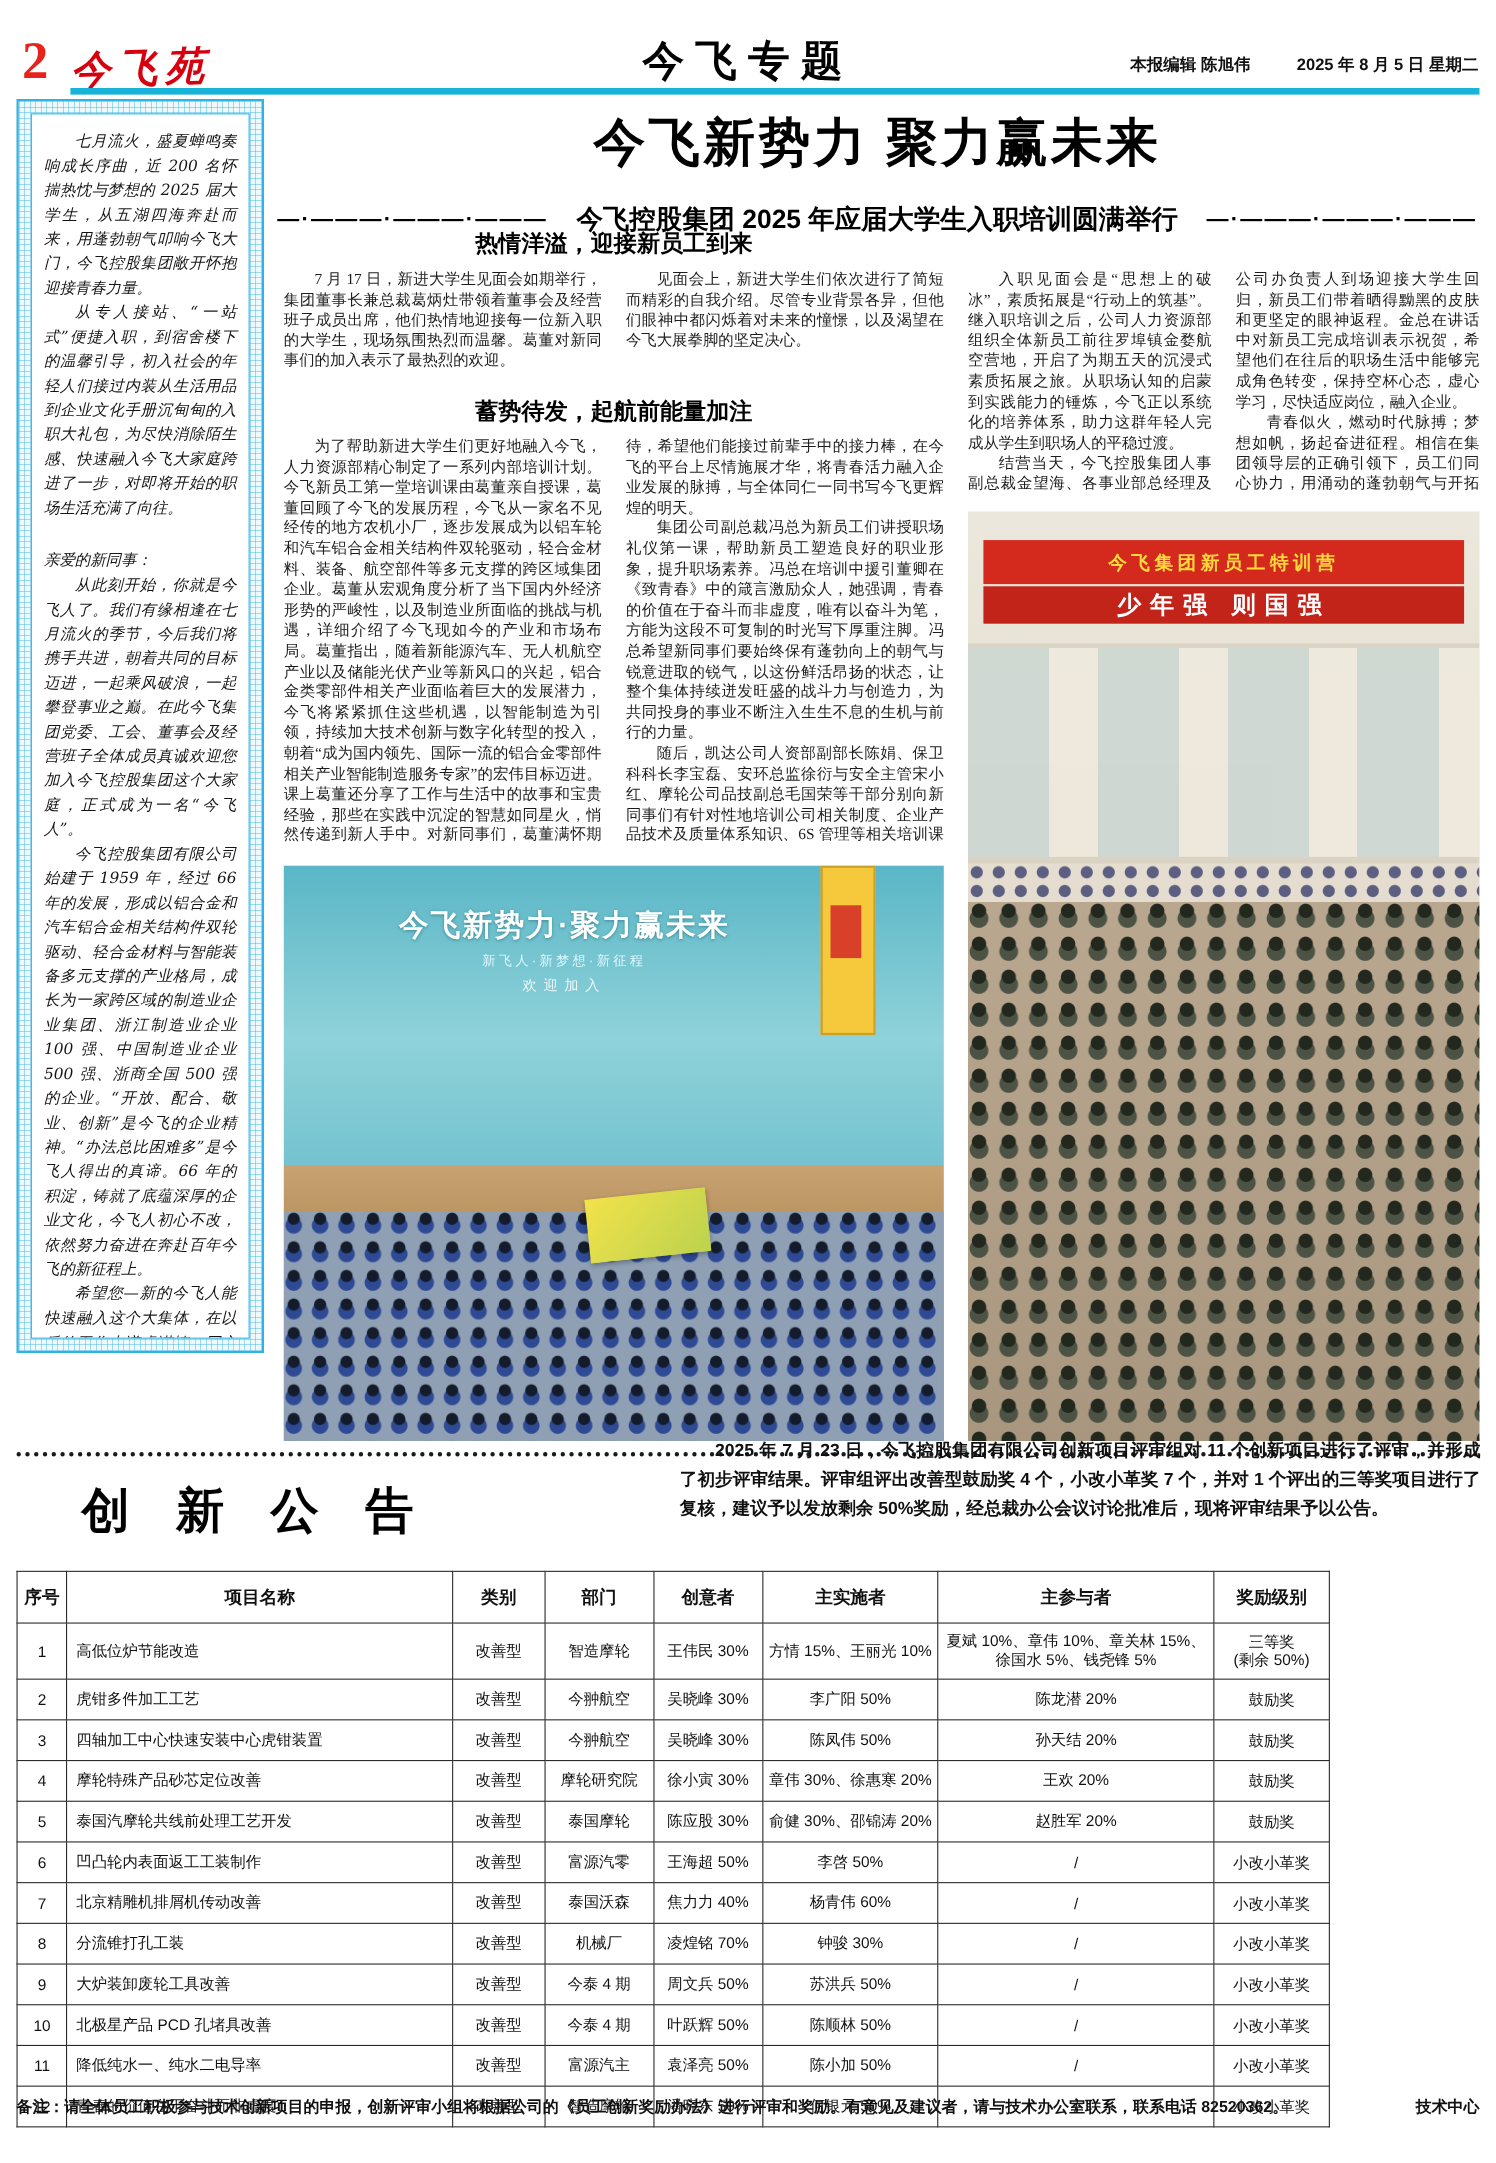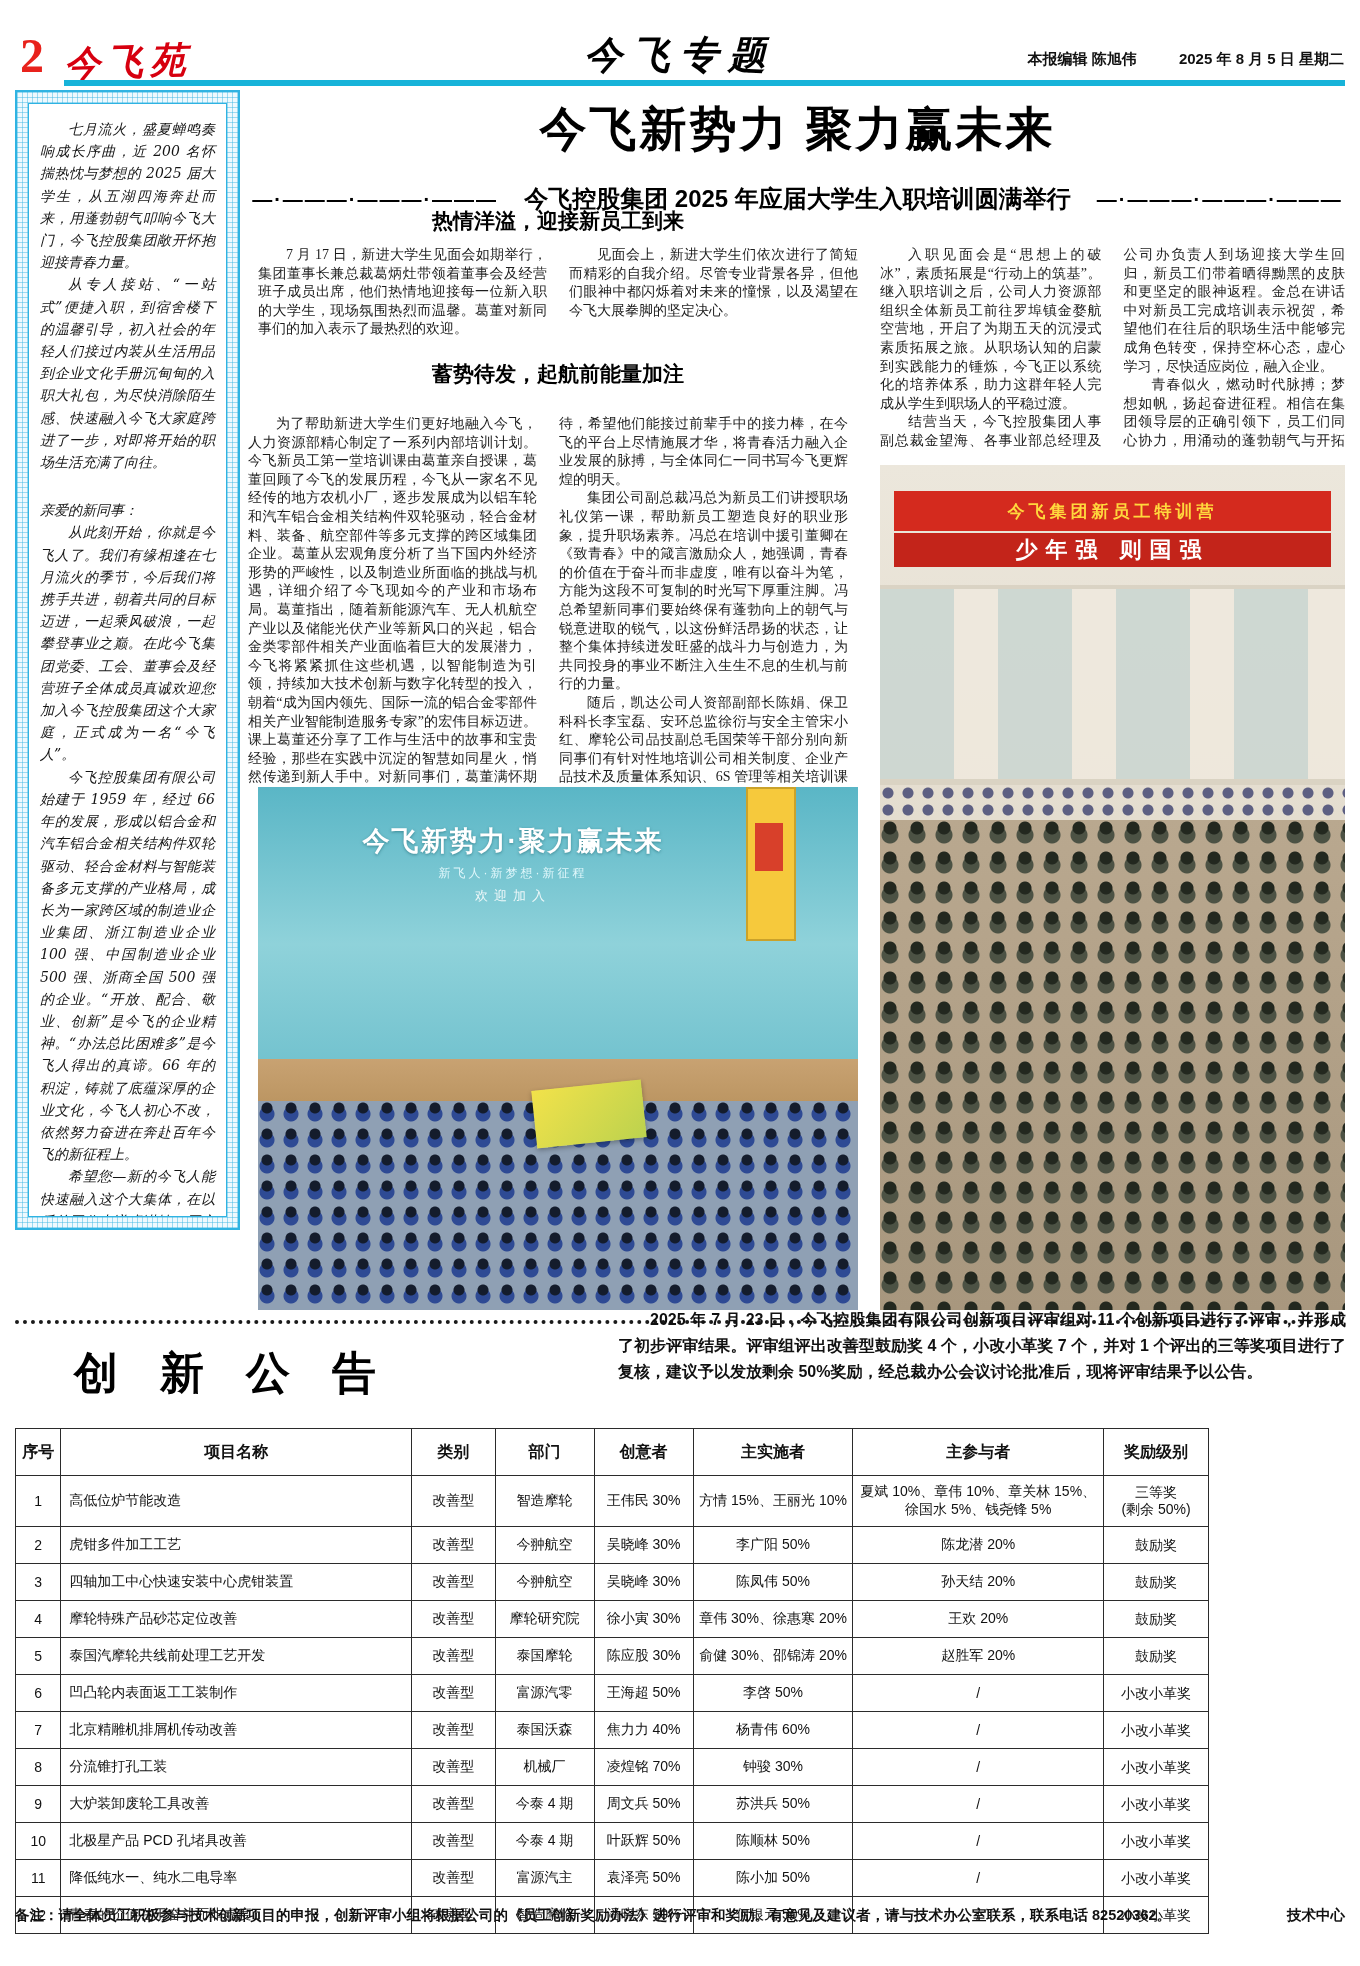--- a/index.html
+++ b/index.html
@@ -4,21 +4,21 @@
 <style>
   html,body{margin:0;padding:0;background:#ffffff;}
   .page{position:relative;width:1360px;height:1966px;background:#fff;overflow:hidden;
         font-family:"Liberation Sans",sans-serif;color:#1b1b1b;}
   .abs{position:absolute;}
 
   
   .pagenum{left:20px;top:28px;font-size:48px;font-weight:900;color:#e8221c;font-family:"Liberation Serif",serif;}
   .masthead{left:64px;top:38px;font-size:36px;font-weight:700;font-style:italic;color:#d7000f;
             font-family:"DejaVu Serif",serif;letter-spacing:7px;transform:rotate(-2deg);}
-  .section-title{left:0;right:0;top:30px;text-align:center;font-size:38px;font-weight:900;letter-spacing:10px;color:#000;font-style:italic;}
+  .section-title{left:0;right:0;top:30px;text-align:center;font-size:38px;font-weight:900;letter-spacing:10px;color:#000;}
   .header-meta{right:16px;top:50px;font-size:15px;font-weight:700;color:#111;}
   .header-meta span{margin-left:38px;}
   .cyan-rule{left:64px;top:80px;width:1281px;height:6px;background:#17b3d9;}
 
   
   .sidebox{left:15px;top:90px;width:225px;height:1140px;
      background-color:#eef9fe;
      background-image:repeating-linear-gradient(0deg,rgba(55,180,226,.45) 0 1px,transparent 1px 5px),
                       repeating-linear-gradient(90deg,rgba(55,180,226,.45) 0 1px,transparent 1px 5px);
      border:2px solid #2fb3e2;box-sizing:border-box;}
@@ -129,21 +129,21 @@
     <span class="deco-dash">—·———·———·———</span>
   </div>
 
   <div class="abs sec-heading" style="left:258px;top:207px;width:600px;">热情洋溢，迎接新员工到来</div>
   <div class="abs colwrap" style="left:258px;top:246px;width:600px;height:106px;">
       <p>7 月 17 日，新进大学生见面会如期举行，集团董事长兼总裁葛炳灶带领着董事会及经营班子成员出席，他们热情地迎接每一位新入职的大学生，现场氛围热烈而温馨。葛董对新同事们的加入表示了最热烈的欢迎。</p>
       <p>见面会上，新进大学生们依次进行了简短而精彩的自我介绍。尽管专业背景各异，但他们眼神中都闪烁着对未来的憧憬，以及渴望在今飞大展拳脚的坚定决心。</p>
     </div>
 
   <div class="abs sec-heading" style="left:258px;top:360px;width:600px;">蓄势待发，起航前能量加注</div>
-  <div class="abs colwrap" style="left:248px;top:398px;width:600px;height:384px;margin-top:17px;">
+  <div class="abs colwrap" style="left:258px;top:398px;width:600px;height:384px;">
       <p>为了帮助新进大学生们更好地融入今飞，人力资源部精心制定了一系列内部培训计划。今飞新员工第一堂培训课由葛董亲自授课，葛董回顾了今飞的发展历程，今飞从一家名不见经传的地方农机小厂，逐步发展成为以铝车轮和汽车铝合金相关结构件双轮驱动，轻合金材料、装备、航空部件等多元支撑的跨区域集团企业。葛董从宏观角度分析了当下国内外经济形势的严峻性，以及制造业所面临的挑战与机遇，详细介绍了今飞现如今的产业和市场布局。葛董指出，随着新能源汽车、无人机航空产业以及储能光伏产业等新风口的兴起，铝合金类零部件相关产业面临着巨大的发展潜力，今飞将紧紧抓住这些机遇，以智能制造为引领，持续加大技术创新与数字化转型的投入，朝着“成为国内领先、国际一流的铝合金零部件相关产业智能制造服务专家”的宏伟目标迈进。课上葛董还分享了工作与生活中的故事和宝贵经验，那些在实践中沉淀的智慧如同星火，悄然传递到新人手中。对新同事们，葛董满怀期待，希望他们能接过前辈手中的接力棒，在今飞的平台上尽情施展才华，将青春活力融入企业发展的脉搏，与全体同仁一同书写今飞更辉煌的明天。</p>
       <p>集团公司副总裁冯总为新员工们讲授职场礼仪第一课，帮助新员工塑造良好的职业形象，提升职场素养。冯总在培训中援引董卿在《致青春》中的箴言激励众人，她强调，青春的价值在于奋斗而非虚度，唯有以奋斗为笔，方能为这段不可复制的时光写下厚重注脚。冯总希望新同事们要始终保有蓬勃向上的朝气与锐意进取的锐气，以这份鲜活昂扬的状态，让整个集体持续迸发旺盛的战斗力与创造力，为共同投身的事业不断注入生生不息的生机与前行的力量。</p>
       <p>随后，凯达公司人资部副部长陈娟、保卫科科长李宝磊、安环总监徐衍与安全主管宋小红、摩轮公司品技副总毛国荣等干部分别向新同事们有针对性地培训公司相关制度、企业产品技术及质量体系知识、6S 管理等相关培训课程，帮助新人快速熟悉公司相关流程。同时，邀请了专业培训机构的师资为新员工授课，帮助新员工提升工作效率与沟通协调的能力。</p>
     </div>
 
   <div class="abs colwrap" style="left:880px;top:246px;width:465px;height:212px;">
     <div>
         <p>入职见面会是“思想上的破冰”，素质拓展是“行动上的筑基”。继入职培训之后，公司人力资源部组织全体新员工前往罗埠镇金婺航空营地，开启了为期五天的沉浸式素质拓展之旅。从职场认知的启蒙到实践能力的锤炼，今飞正以系统化的培养体系，助力这群年轻人完成从学生到职场人的平稳过渡。</p>
         <p>结营当天，今飞控股集团人事副总裁金望海、各事业部总经理及公司办负责人到场迎接大学生回归，新员工们带着晒得黝黑的皮肤和更坚定的眼神返程。金总在讲话中对新员工完成培训表示祝贺，希望他们在往后的职场生活中能够完成角色转变，保持空杯心态，虚心学习，尽快适应岗位，融入企业。</p>
         <p>青春似火，燃动时代脉搏；梦想如帆，扬起奋进征程。相信在集团领导层的正确引领下，员工们同心协力，用涌动的蓬勃朝气与开拓进取意识，助力今飞擘画“百年企业”的远大蓝图！</p>

